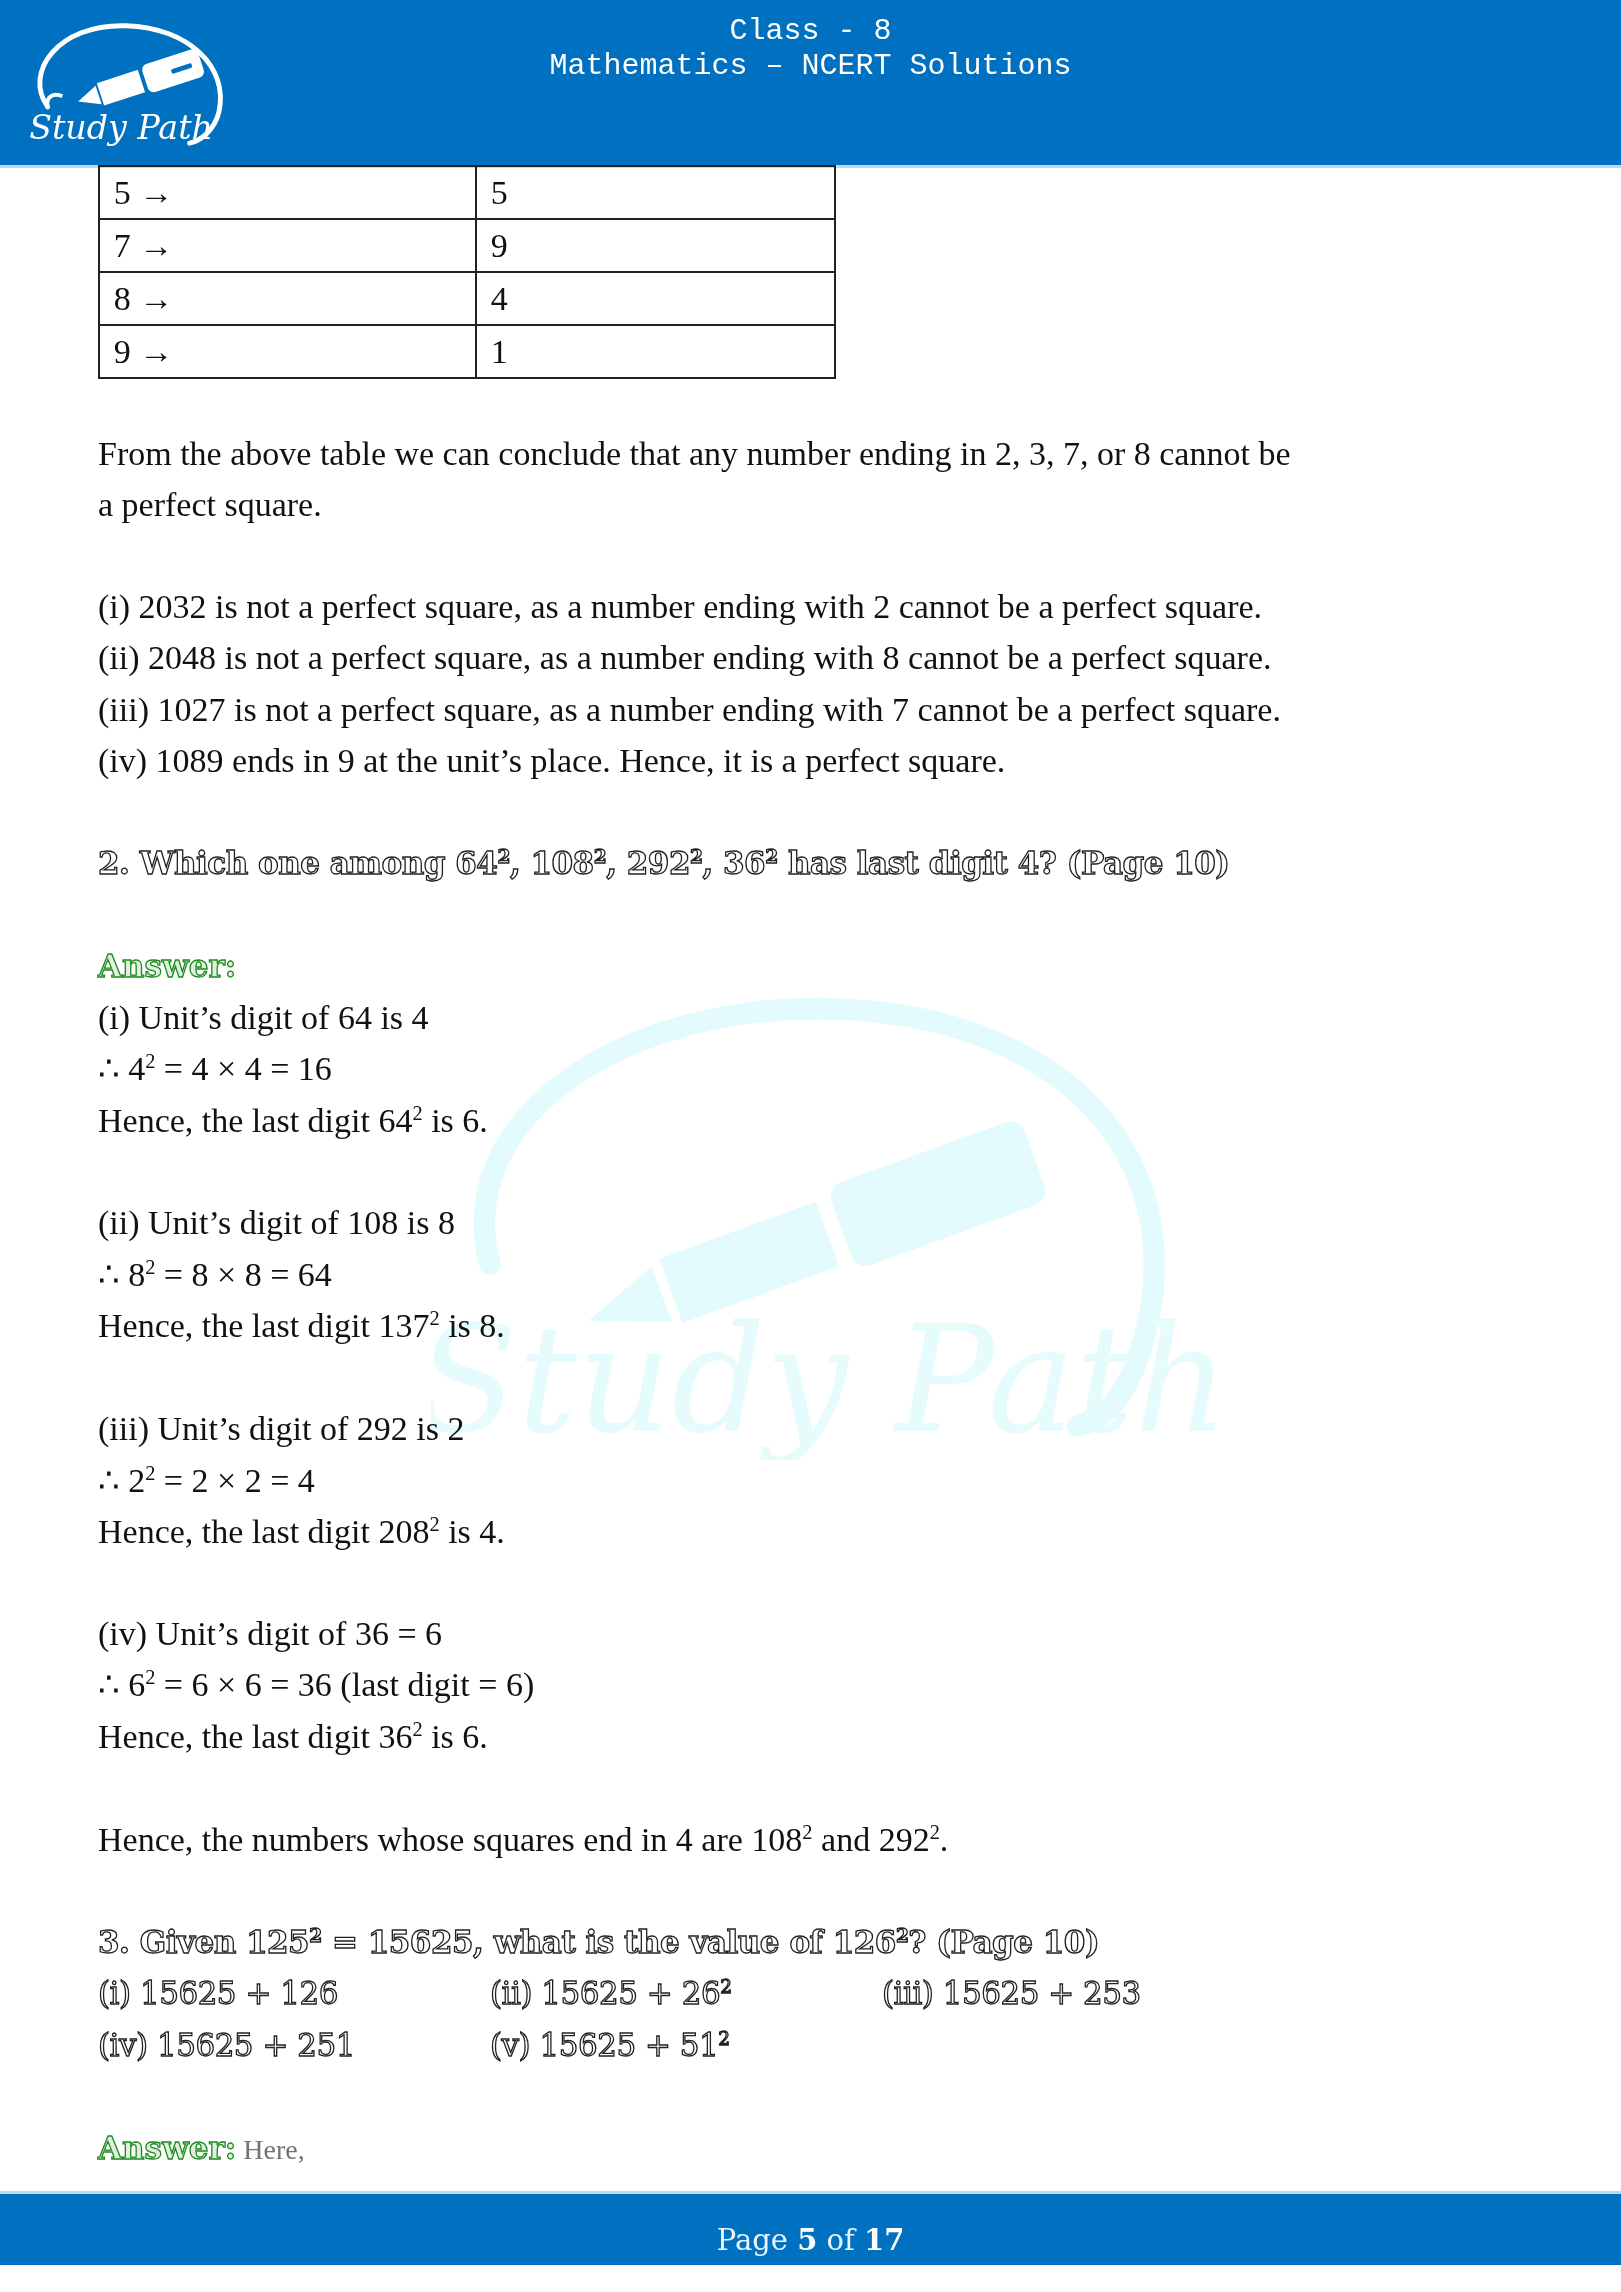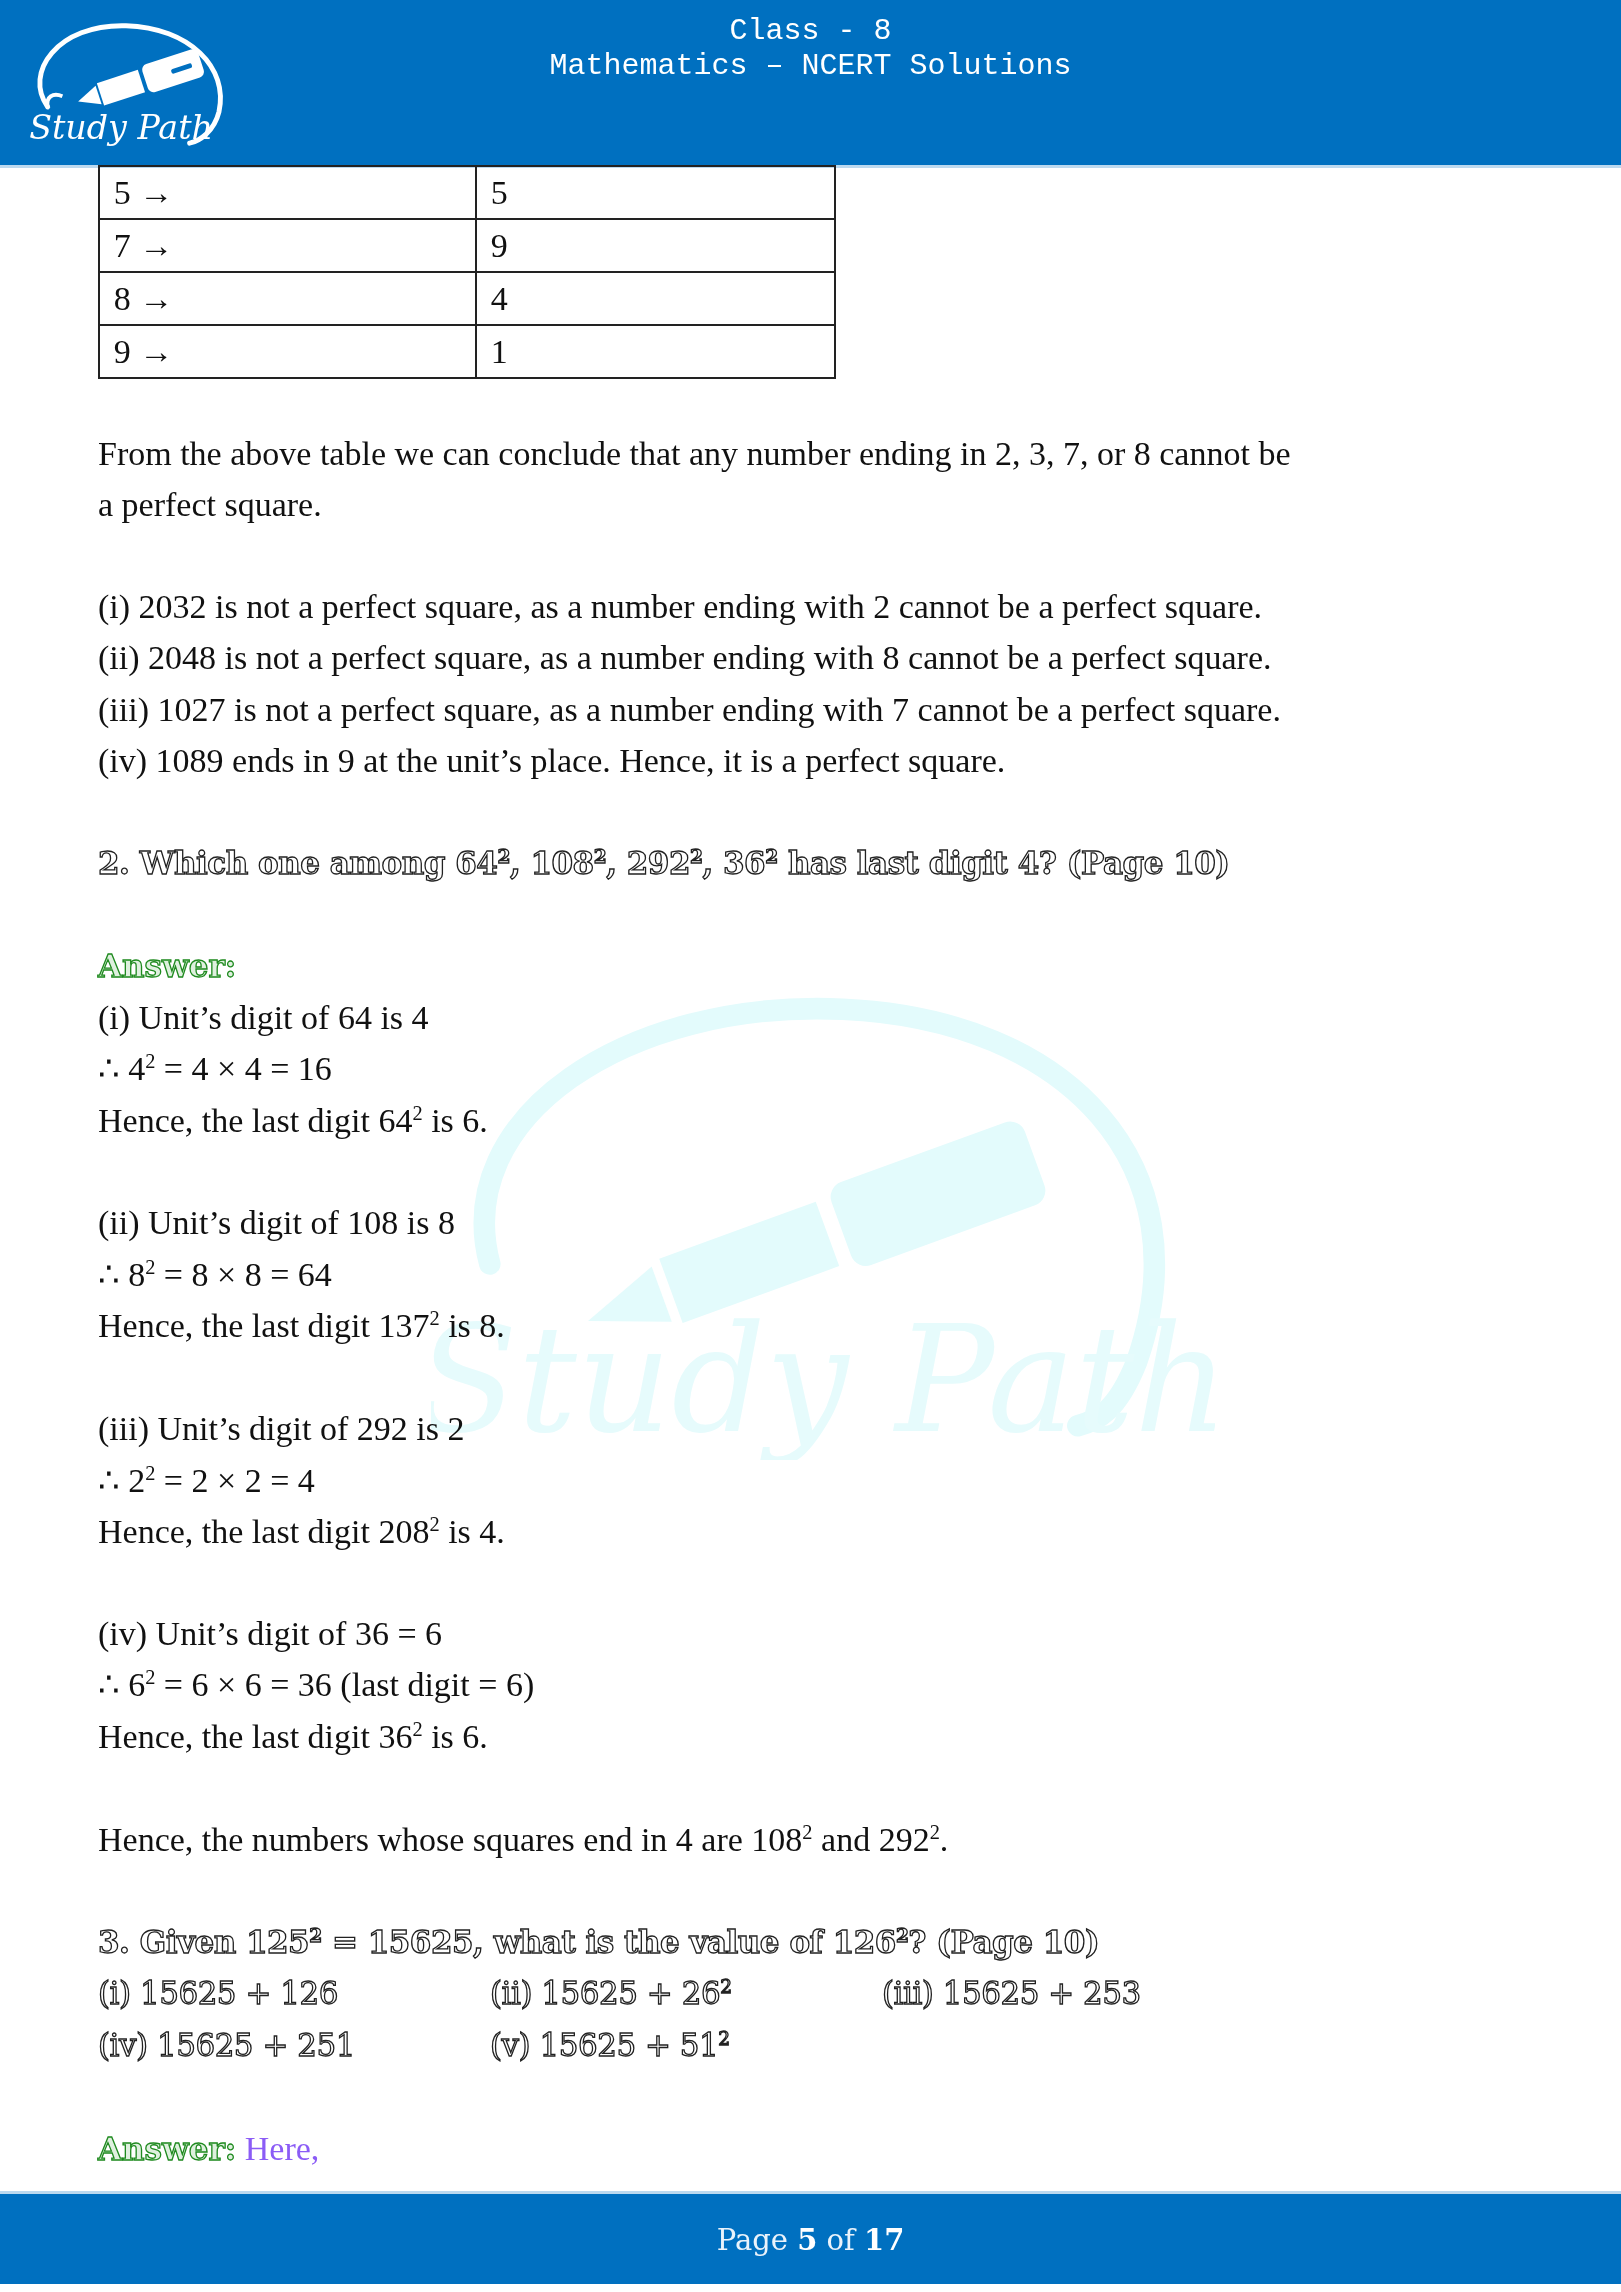--- a/index.html
+++ b/index.html
@@ -21,26 +21,26 @@
   .watermark { position: absolute; left: 431px; top: 970px; width: 784px; height: 490px; opacity: 1; pointer-events: none; }
 
   table.digits { position: absolute; left: 98px; top: 165px; border-collapse: collapse; font-family: "Liberation Serif", serif; font-size: 34px; }
   table.digits td { border: 2px solid #222; height: 53px; padding: 0 13.7px; vertical-align: middle; }
   table.digits td.c1 { width: 377px; }
   table.digits td.c2 { width: 359px; }
 
   .p { position: absolute; left: 98px; font-family: "Liberation Serif", serif; font-size: 34px; line-height: 51px; color: #111; white-space: nowrap; }
   .q { position: absolute; left: 98px; font-family: "DejaVu Serif", serif; font-size: 31px; line-height: 51px; font-weight: bold; color: #fff; -webkit-text-stroke: 1.3px #222; white-space: nowrap; letter-spacing: -0.5px; }
   .ans { position: absolute; left: 98px; font-family: "DejaVu Serif", serif; font-size: 31px; line-height: 51px; font-weight: bold; color: #dff0df; -webkit-text-stroke: 1.3px #1f8a1f; white-space: nowrap; }
-  .plain-inline { font-family: "Liberation Serif", serif; font-size: 34px; color: #8b5cf6; -webkit-text-stroke: 0; font-weight: normal; text-align: center; }
+  .plain-inline { font-family: "Liberation Serif", serif; font-size: 28px; color: #737373; -webkit-text-stroke: 0; font-weight: normal; text-align: center; }
   sup { font-size: 60%; vertical-align: super; line-height: 0; }
 
   .opt { position: absolute; font-family: "DejaVu Serif", serif; font-size: 31px; line-height: 51px; font-weight: normal; color: #fff; -webkit-text-stroke: 1.3px #222; white-space: nowrap; letter-spacing: -0.5px; }
 
-  .footer { position: absolute; left: 0; top: 2194px; width: 1621px; height: 90px; background: #0070c0; }
+  .footer { position: absolute; left: 0; top: 2194px; width: 1621px; height: 71px; background: #0070c0; }
   .footer-rule { position: absolute; left: 0; top: 2191px; width: 1621px; height: 2.9px; background: #bcd9ef; }
   .footer .pg { position: absolute; left: 0; top: 29px; width: 100%; text-align: center; font-family: "DejaVu Serif", serif; font-size: 29px; color: #eaf3fb; }
   .footer .num { font-weight: bold; color: #ffffff; }
 </style>
 </head>
 <body>
 
 <div class="header">
   <svg class="logo" viewBox="0 0 220 140">
     <path d="M30 95 C 5 60, 40 10, 110 12 C 175 14, 215 55, 205 100 C 200 120, 185 130, 175 132" fill="none" stroke="#fff" stroke-width="5" stroke-linecap="round"></path>

